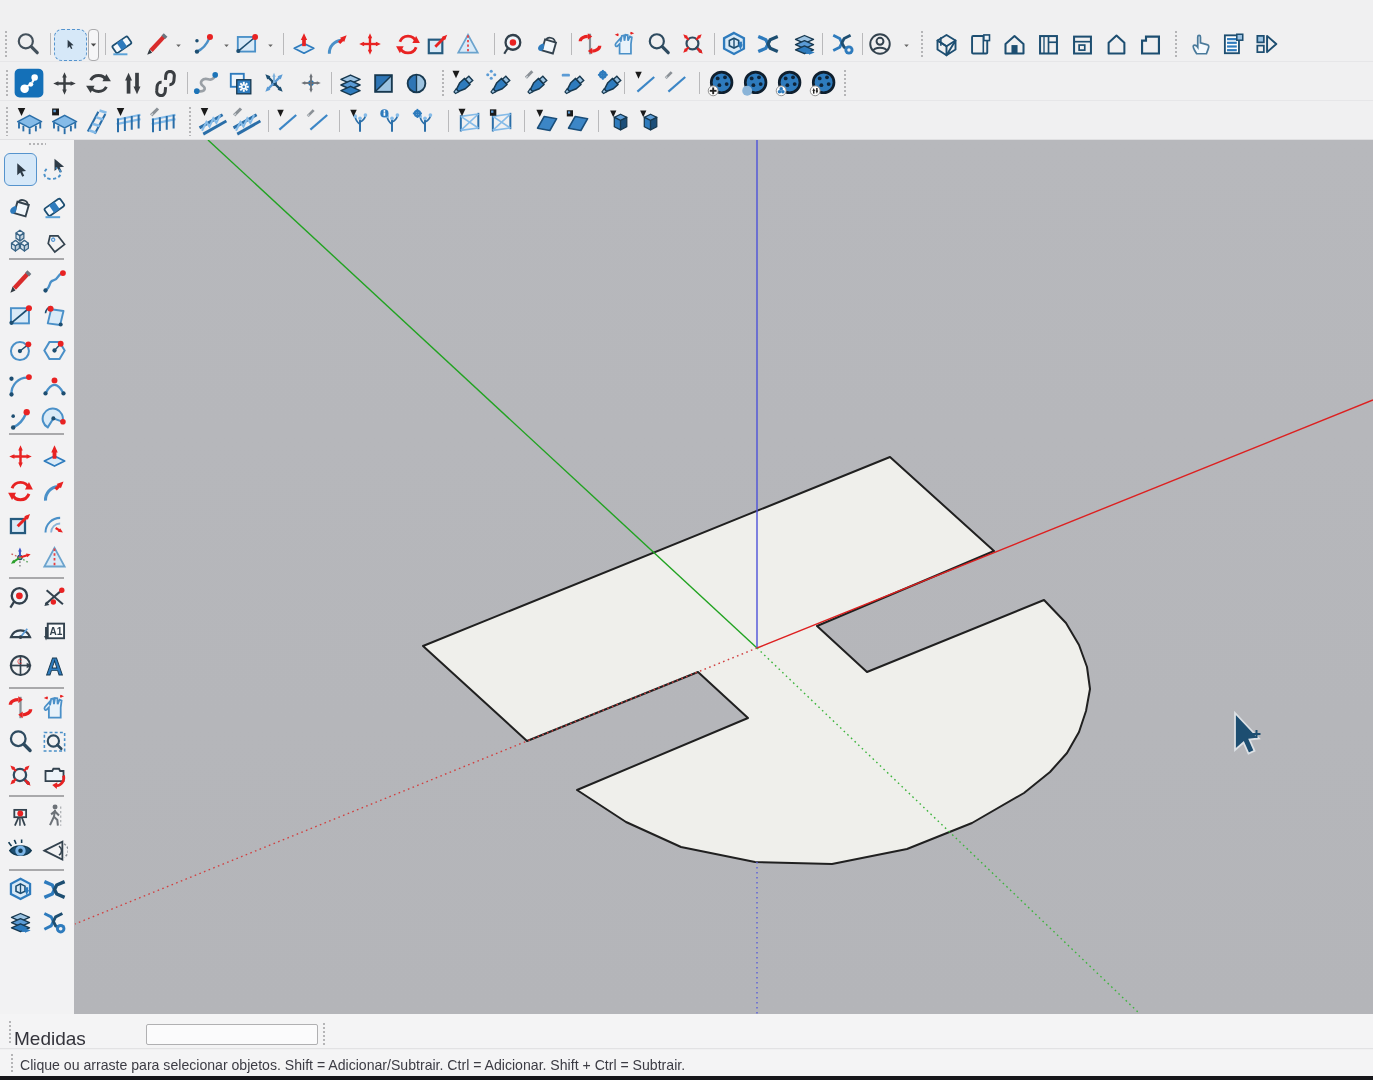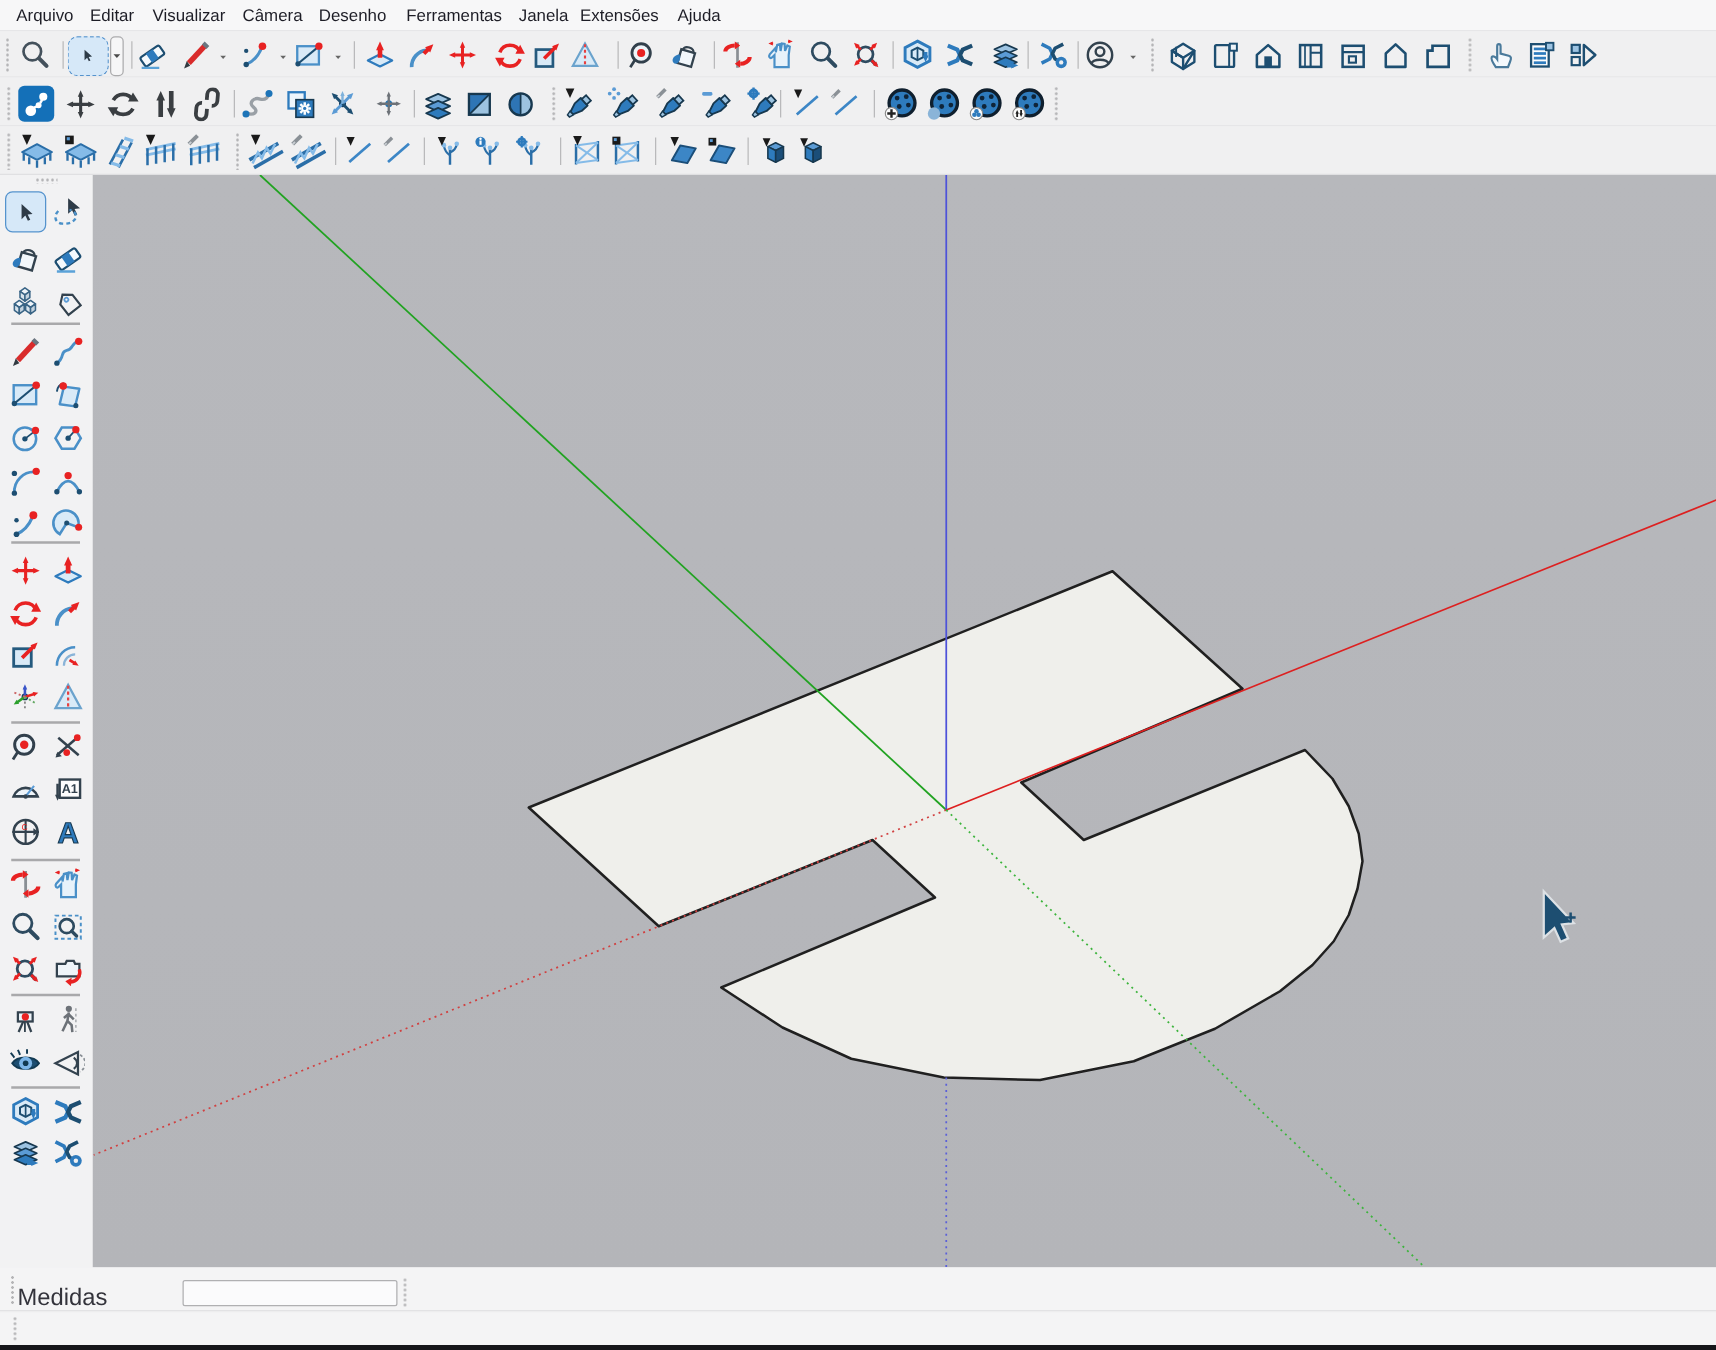--- a/index.html
+++ b/index.html
@@ -15,31 +15,20 @@
 .palette{position:absolute;left:0;top:140px;width:74px;height:874px;background:#f2f2f3}
 .psep{position:absolute;left:9px;width:55px;height:2px;background:#a9a9ab}
 .medidas{position:absolute;left:0;top:1014px;width:1373px;height:35px;background:#f4f4f5;border-bottom:1px solid #e2e2e4}
 .status{position:absolute;left:0;top:1050px;width:1373px;height:26px;background:#f4f4f5}
 .strip{position:absolute;left:0;top:1076px;width:1373px;height:4px;background:#16161a}
 .mtext{position:absolute;font-size:19px;color:#33333b}
 .minput{position:absolute;left:146px;top:1024px;width:172px;height:21px;background:#fbfbfc;border:1px solid #b0b0b2;border-radius:2px}
 
 </style></head><body>
 <div id="page">
-<div class="menubar">
-<span style="left:13px">Arquivo</span>
-<span style="left:72px">Editar</span>
-<span style="left:122px">Visualizar</span>
-<span style="left:194px">Câmera</span>
-<span style="left:255px">Desenho</span>
-<span style="left:325px">Ferramentas</span>
-<span style="left:415px">Janela</span>
-<span style="left:464px">Extensões</span>
-<span style="left:542px">Ajuda</span>
-</div>
 <div class="tb" style="top:25px;height:37px;border-bottom:1px solid #e6e6e8"></div>
 <div class="tb" style="top:62px;height:39px;border-bottom:1px solid #e6e6e8"></div>
 <div class="tb" style="top:101px;height:39px;border-bottom:1px solid #e0e0e2"></div>
 <div class="grip" style="left:4px;top:30px;height:28px"></div>
 <svg style="position:absolute;left:15.0px;top:31.0px" width="26" height="26" viewBox="0 0 24 24">
       <circle cx="10" cy="9.5" r="6.5" fill="none" stroke="#44515c" stroke-width="2"></circle>
       <line x1="15" y1="14.5" x2="20.5" y2="20" stroke="#44515c" stroke-width="3" stroke-linecap="round"></line>
     </svg>
 <div class="sep" style="left:50px;top:33px;height:22px"></div>
 <div class="btn" style="left:54px;top:29px;width:33px;height:32px;border-style:dashed;border-width:1.4px;border-radius:8px"></div>
@@ -895,13 +884,14 @@
         <path d="M21.5,17 L21.5,25 M17.5,21 L25.5,21" stroke="#1d4e71" stroke-width="2"></path>
       </g>
 </svg>
 <div class="medidas"></div>
 <div class="grip" style="left:8px;top:1020px;height:24px"></div>
 <span class="mtext" style="left:14px;top:1028px">Medidas</span>
 <div class="minput"></div>
 <div class="grip" style="left:322px;top:1022px;height:24px"></div>
 <div class="status"></div>
 <div class="grip" style="left:10px;top:1053px;height:20px"></div>
+<span class="mtext" style="left:20px;top:1057px;color:#3c3c44;font-size:14.1px">Clique ou arraste para selecionar objetos. Shift = Adicionar/Subtrair. Ctrl = Adicionar. Shift + Ctrl = Subtrair.</span>
 <div class="strip"></div>
 </div>
 </body></html>

